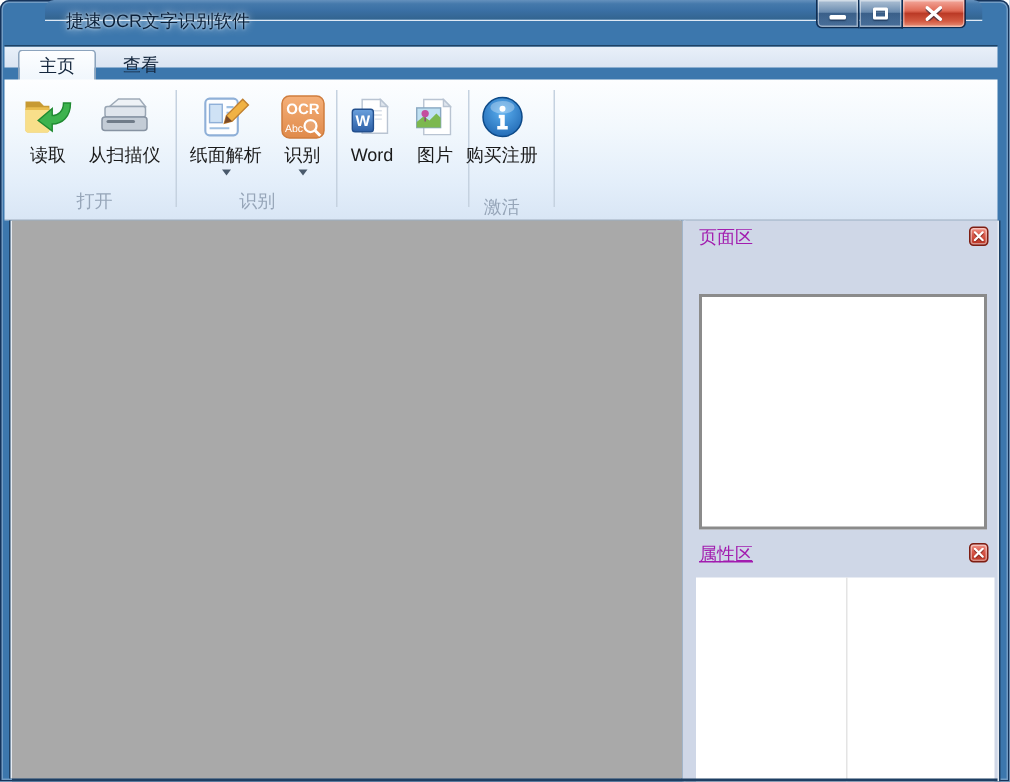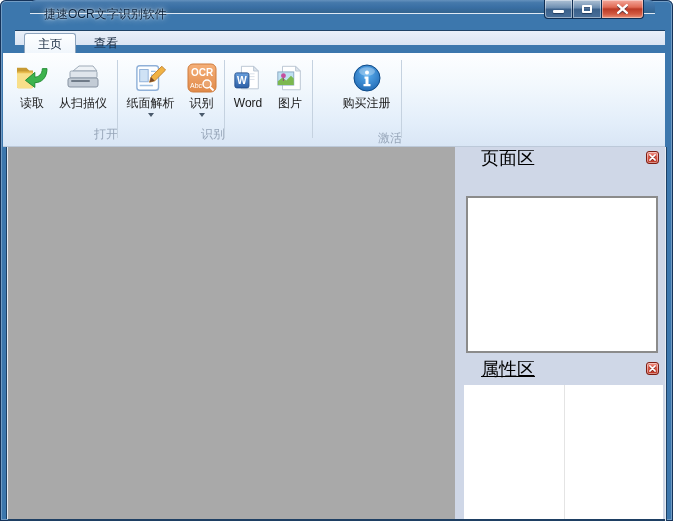--- a/index.html
+++ b/index.html
@@ -31,60 +31,60 @@
                      #c23829;
           box-shadow: inset 0 0 0 1px rgba(255,255,255,.4); }
   .glyph-min { width:11px; height:3px; background:#fff; border-radius:1px;
                box-shadow:0 1px 1px rgba(10,30,60,.6); margin-top:4px; }
   .glyph-max { width:10px; height:8px; border:2px solid #fff; border-radius:1px;
                box-shadow:0 1px 1px rgba(10,30,60,.6), inset 0 1px 1px rgba(10,30,60,.5); }
 
   
   .tabstrip { position:absolute; left:3px; right:8px; top:30px; height:15px;
               background:linear-gradient(180deg,#e9f0f9,#dae4f2);
-              border-top:1px solid #1d4266;margin-left:12px; }
+              border-top:1px solid #1d4266; }
   .tab { position:absolute; top:2px; height:21px; font-size:12px; color:#14263c;
          text-align:center; line-height:20px; cursor:default; }
   .tab.active { left:9px; width:52px;
          background:linear-gradient(180deg,#fdfeff,#f0f6fc);
          border:1px solid #8da4bd; border-bottom:none; border-radius:3px 3px 0 0; }
   .tab.inactive { left:66px; width:50px;text-align:center; }
 
   
   .ribbon { position:absolute; left:3px; right:8px; top:53px; height:94px;
             background:linear-gradient(180deg,#fdfeff 0%,#f2f8fd 35%,#e3eefa 75%,#d9e6f5 100%);
             border-bottom:1px solid #bcc9d9; }
   .rgroup { position:absolute; top:0; bottom:0; display:flex; flex-direction:column; }
   .rgroup::after { content:''; position:absolute; right:0; top:7px; bottom:8px; width:1px;
                    background:#c5d2e0; }
   .g1 { left:5px;  width:110px; }
   .g2 { left:115px; width:107px; }
   .g3 { left:222px; width:88px; }
-  .g4 { left:328px; width:71px;gap:20px; }
+  .g4 { left:296px; width:71px;gap:20px; }
   .btn-row { flex:1; display:flex; justify-content:center; align-items:flex-start;
              padding-top:5px; gap:2px; }
   .rbtn { display:flex; flex-direction:column; align-items:center; border-radius:3px;
           padding-top:2px; cursor:default; }
   .rbtn .ic { height:36px; display:flex; align-items:center; justify-content:center; }
   .rbtn .lbl { font-size:12px; color:#1a1a1a; line-height:14px; white-space:nowrap; }
   .drop-arrow { margin-top:3px; width:0; height:0;
                 border-left:3px solid transparent; border-right:3px solid transparent;
                 border-top:4px solid #4a5a6c; }
-  .group-label { text-align:right; font-size:12px; color:#96a5b8; line-height:16px;
+  .group-label { text-align:center; font-size:12px; color:#96a5b8; line-height:16px;
                  padding-bottom:4px; }
 
   
   .canvas { position:absolute; left:8px; top:147px; width:447px; bottom:2px;
             background:#a9a9a9;
             box-shadow:-1px 0 0 #e6ebf2, -2px 0 0 #1d4064; }
   .sidebar { position:absolute; left:455px; width:210px; top:147px; bottom:0;
              background:#cfd7e7;
              box-shadow:1px 0 0 #e6ebf2, 2px 0 0 #1d4064; }
-  .panel-header { position:relative; height:21px; font-size:18px; color:#000000;
-                  padding-left:26px; line-height:22px; }
+  .panel-header { position:relative; height:21px; font-size:12px; color:#a21caf;
+                  padding-left:11px; line-height:22px; }
   .ph2 { position:absolute; left:0; right:0; top:211px;text-decoration:underline; }
   .close-btn { position:absolute; right:6px; top:4px; width:13px; height:13px;
                border:1px solid #7e1d12; border-radius:3px; cursor:default;
                display:flex; align-items:center; justify-content:center;
                background:linear-gradient(180deg,#f09286,#d9584a 45%,#b8301f);
                box-shadow: inset 0 0 0 1px rgba(255,255,255,.45); }
   .page-box { position:absolute; left:11px; top:49px; width:192px; height:157px;
               background:#fff; border:2px solid #8b8b8b; }
   .prop-content { position:absolute; left:9px; right:2px; top:238px; bottom:0;
                   background:#fff; }

